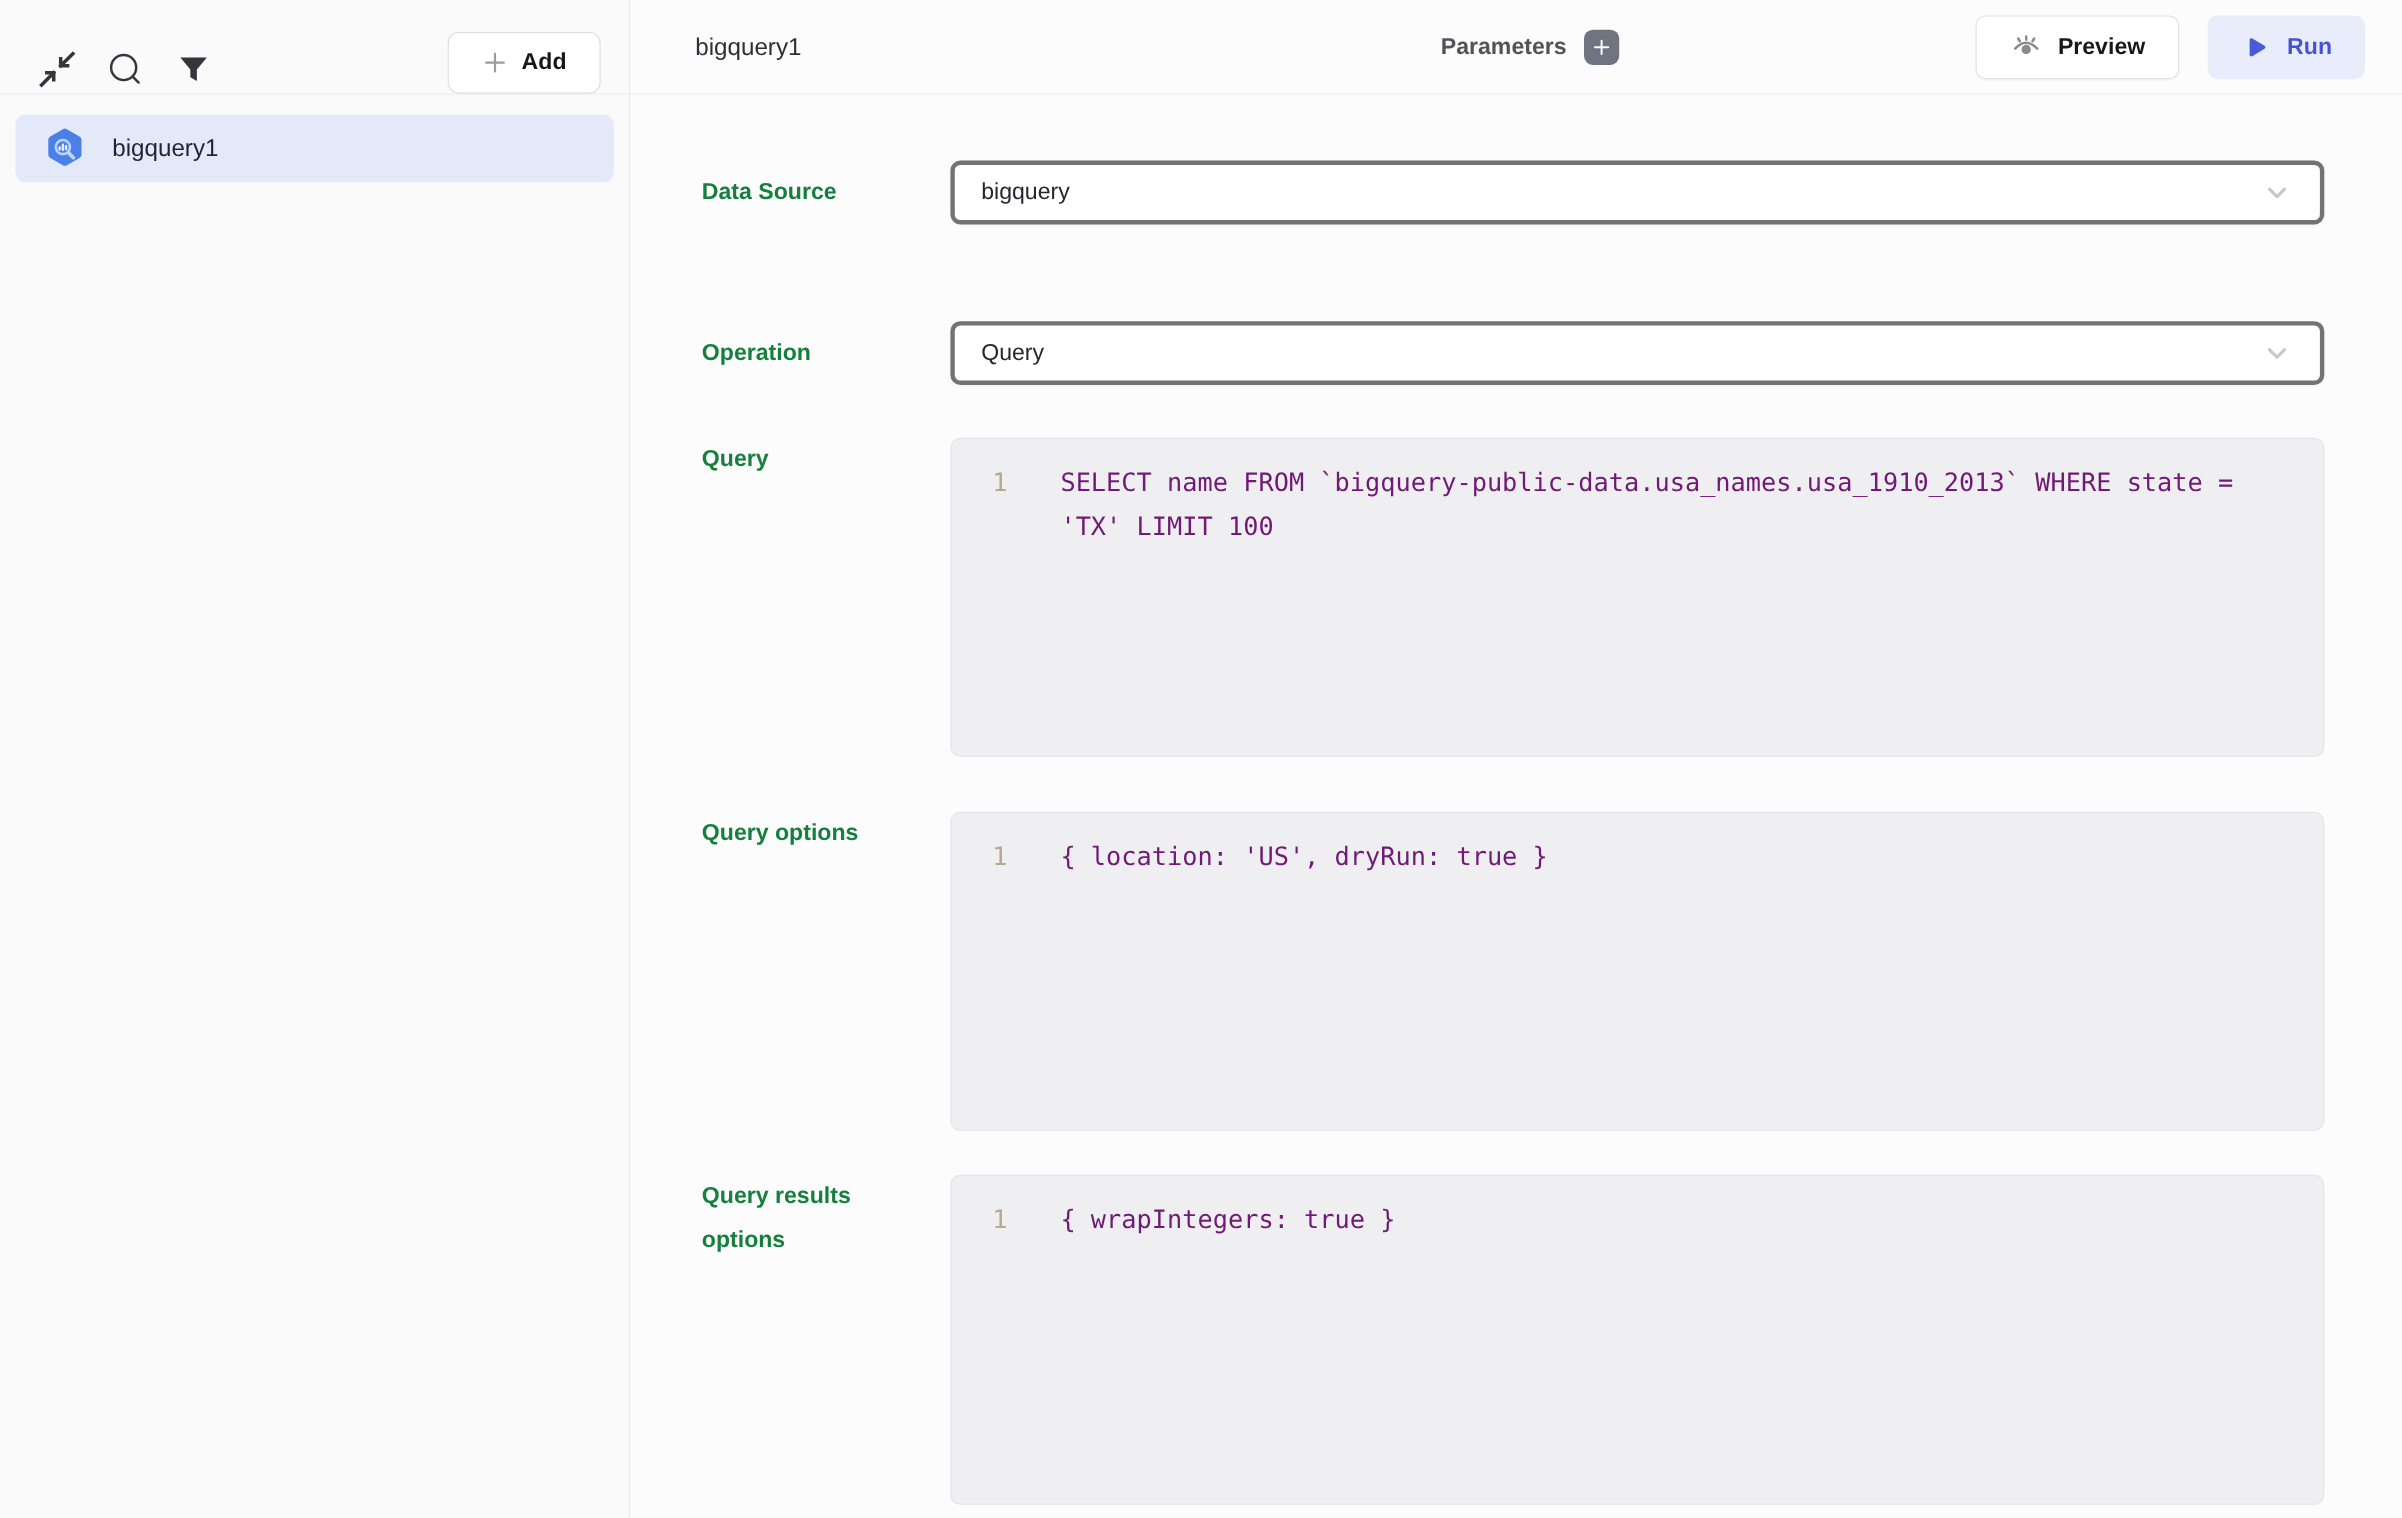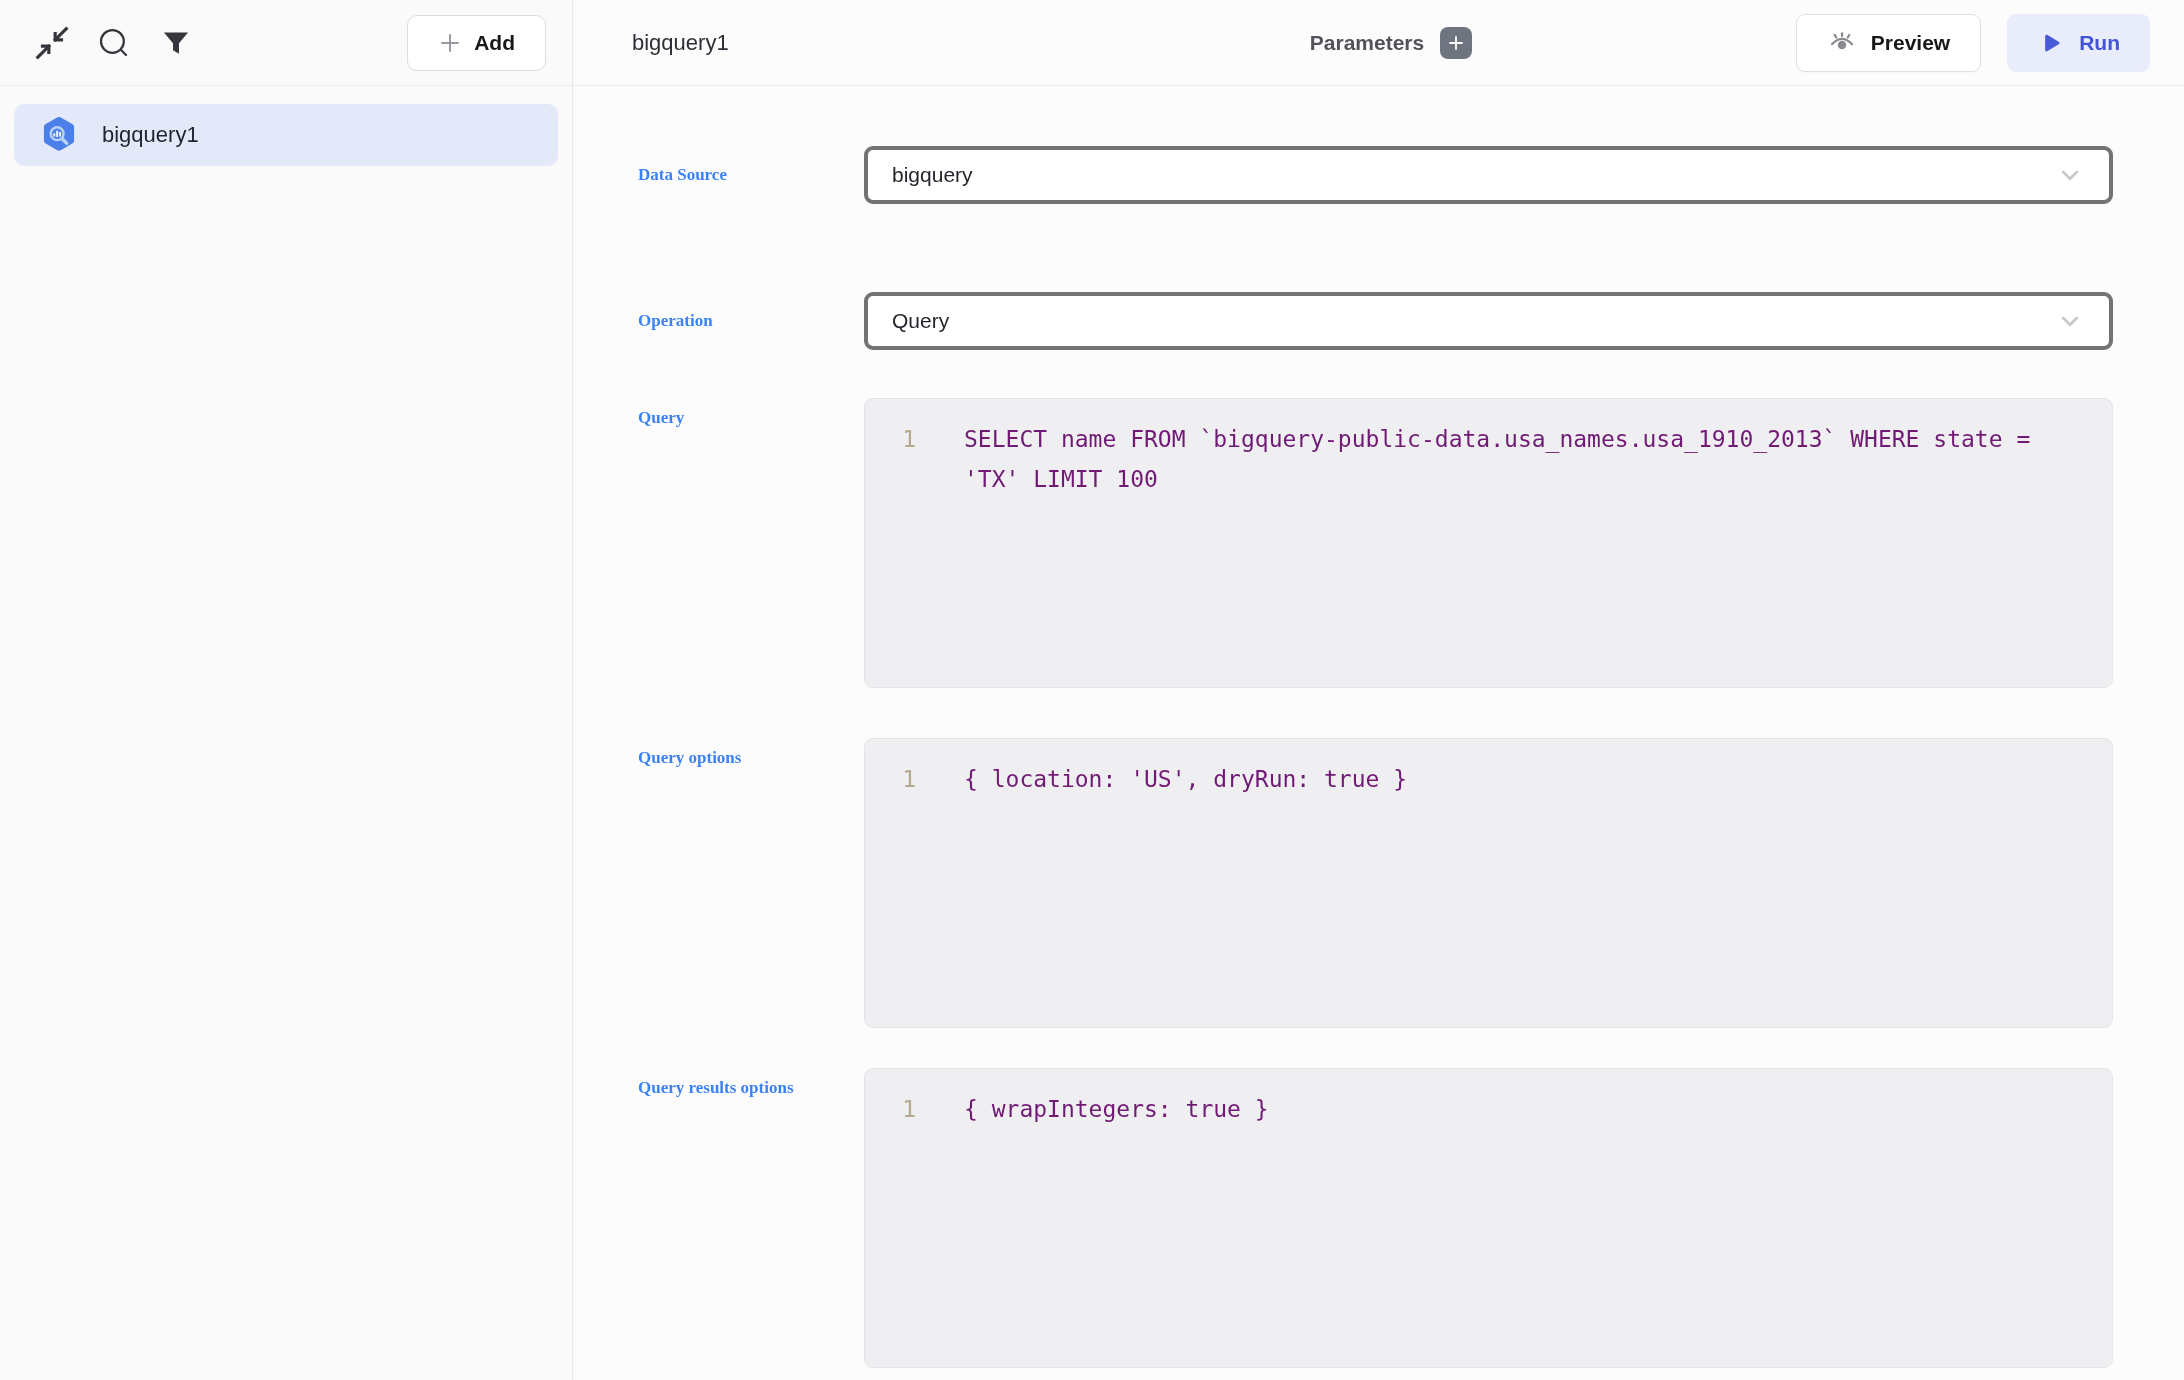--- a/index.html
+++ b/index.html
@@ -12,21 +12,21 @@
   }
   
   .sidebar {
     width:573px; min-width:573px; height:100%;
     background:#FAFAFB;
     border-right:1px solid #E7E7EA;
     display:flex; flex-direction:column;
   }
   .sidebar-toolbar {
     height:86px; min-height:86px;
-    display:flex; align-items:center;
+    display:flex; align-items:flex-end;
     padding:0 26px 0 30px;
     border-bottom:1px solid #ECECEF;
   }
   .icon-btn {
     width:44px; height:44px;
     display:flex; align-items:center; justify-content:center;
     border:none; background:transparent; cursor:pointer;
     color:#35353C; margin-right:18px; border-radius:6px;
   }
   .toolbar-spacer { flex:1; }
@@ -82,23 +82,22 @@
     background:#E9ECFB; border:none; border-radius:9px;
     font-size:21px; font-weight:700; color:#4553D6;
     cursor:pointer;
   }
   
   .content { flex:1; padding:60px 71px 0 65px; overflow:hidden; }
   .form-row { display:flex; align-items:flex-start; }
   .form-row.center { align-items:center; }
   .row-label {
     width:170px; min-width:170px; margin-right:56px;
-    font-size:17px; font-weight:600; color:#3b82f6;
+    font-size:21px; font-weight:600; color:#15803d;
     line-height:40px;
-    font-family:Liberation Serif, serif;
   }
   .mb-ds { margin-bottom:88px; }
   .mb-op { margin-bottom:48px; }
   .mb-q  { margin-bottom:50px; }
   .mb-qo { margin-bottom:40px; }
   .select-box {
     flex:1; height:58px;
     background:#FFFFFF;
     border:4px solid #737373; border-radius:9px;
     display:flex; align-items:center; justify-content:space-between;

